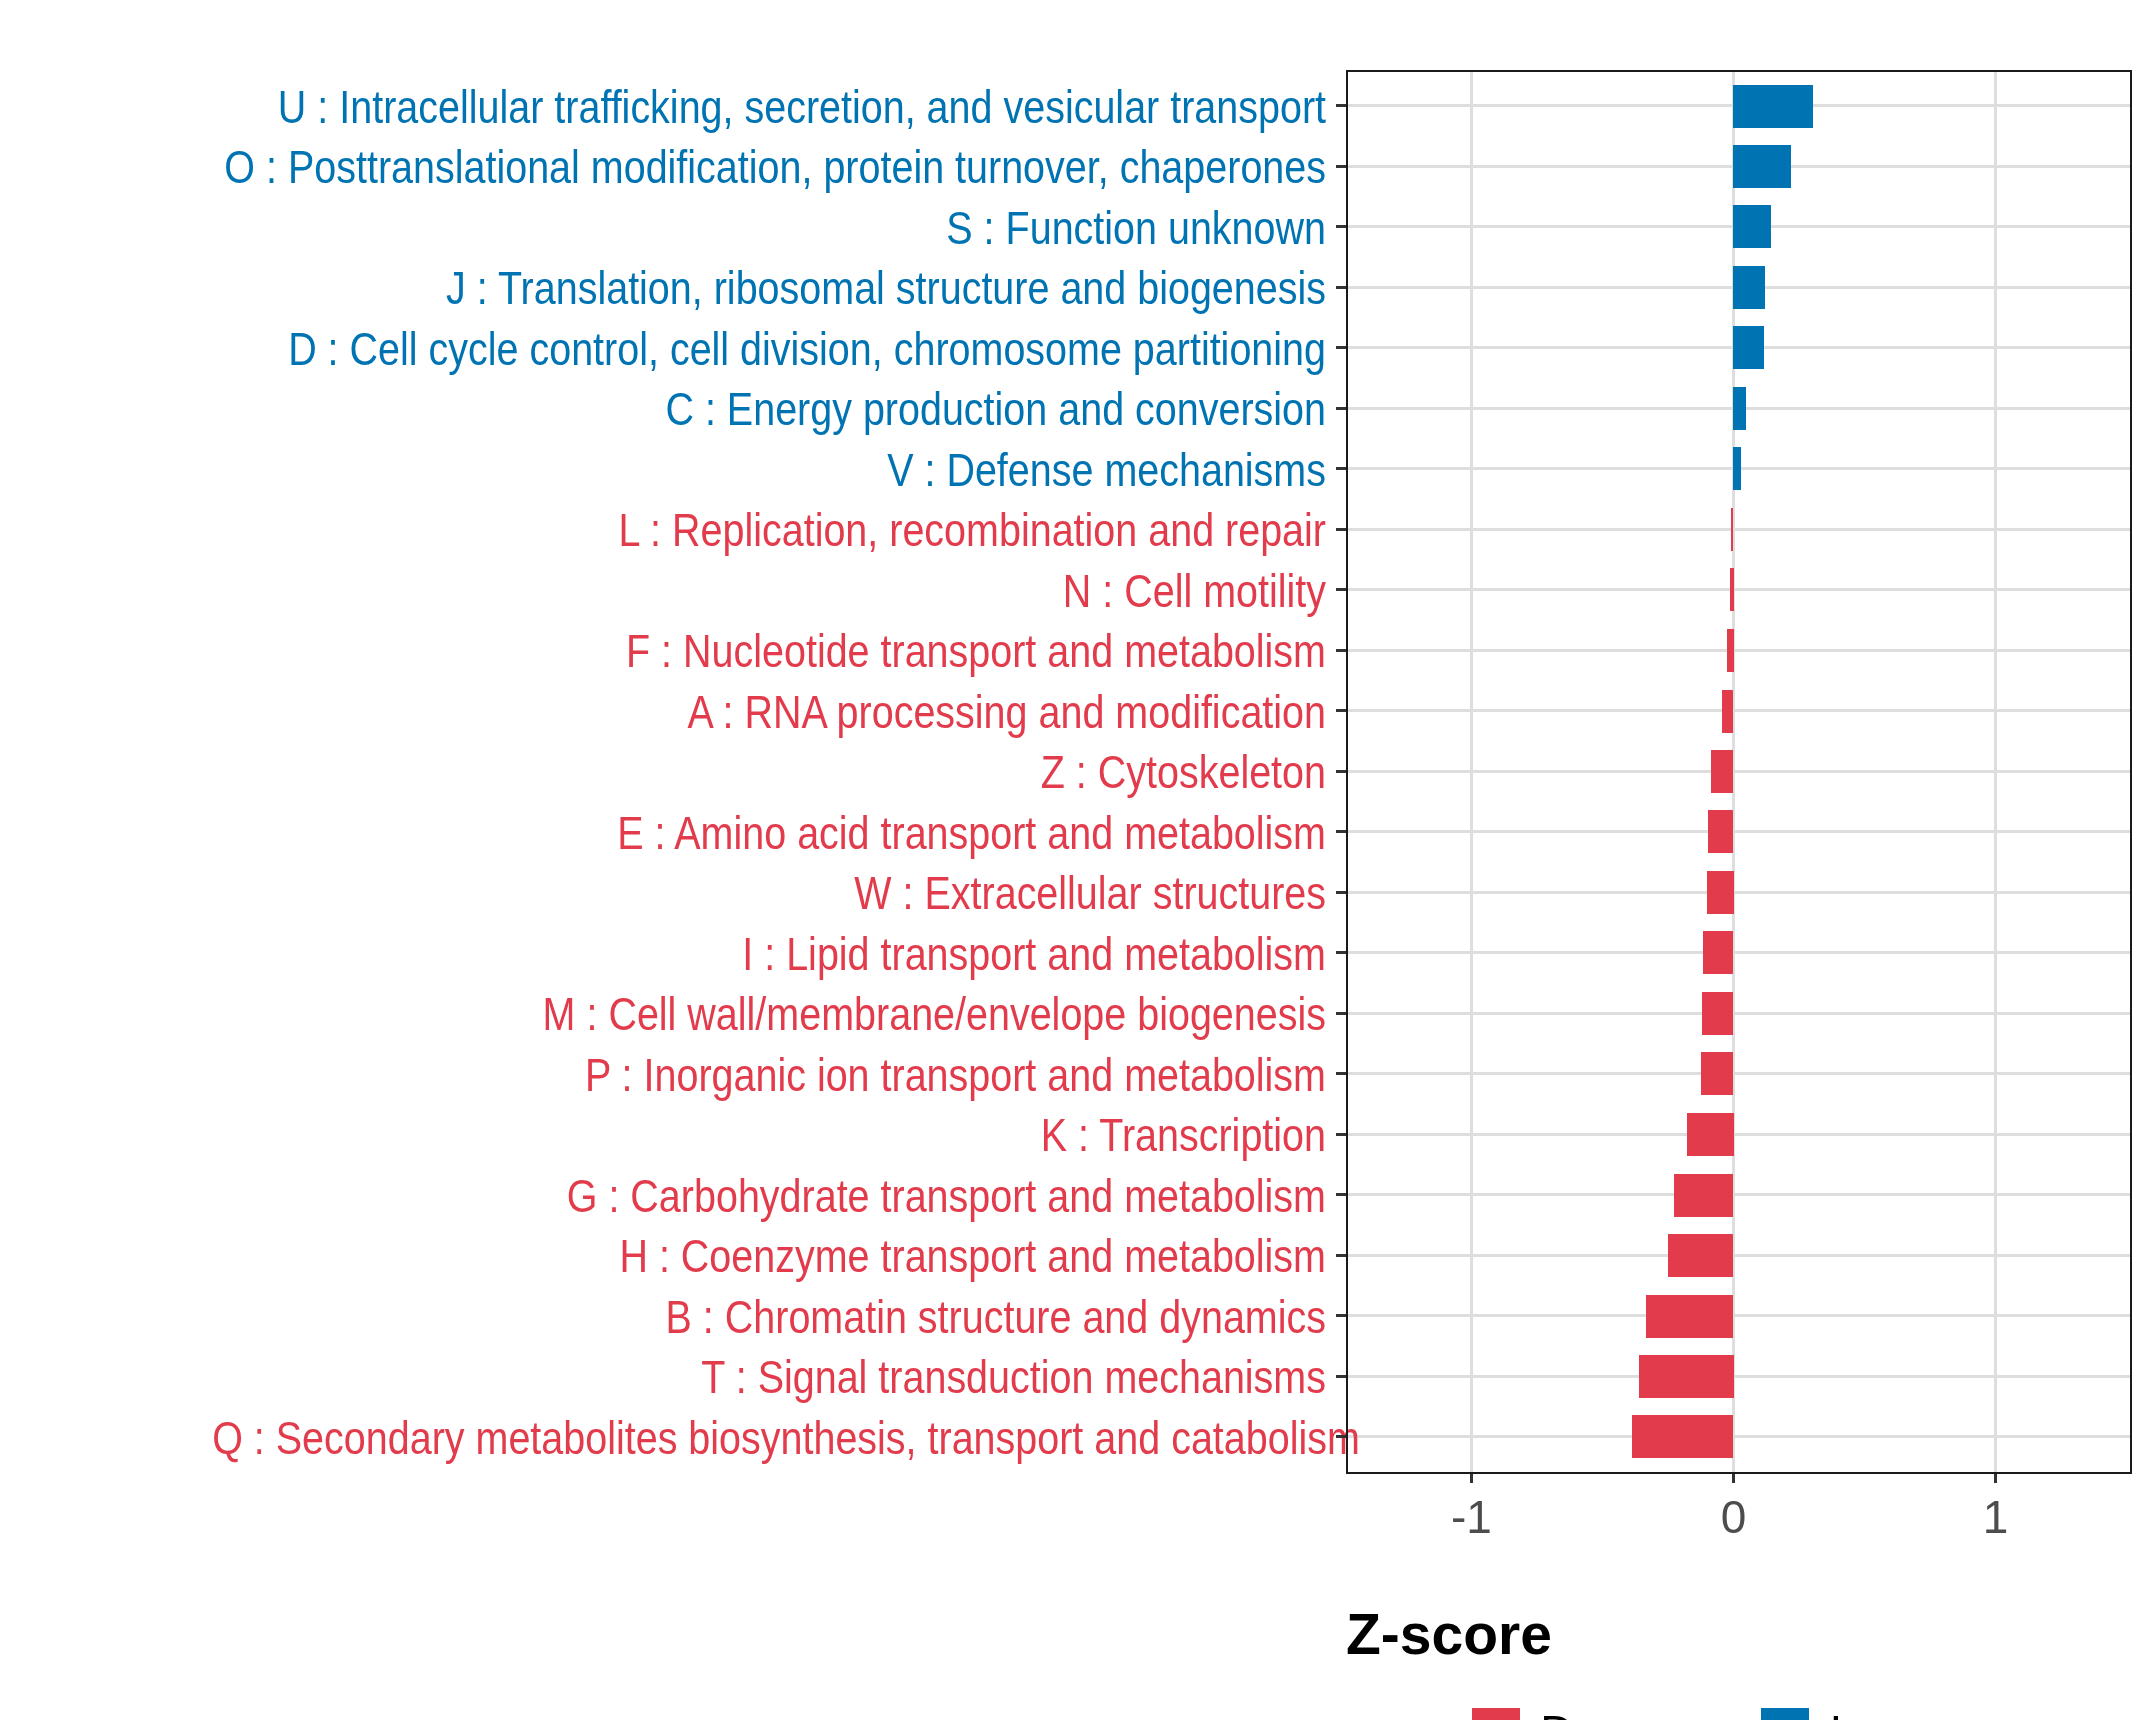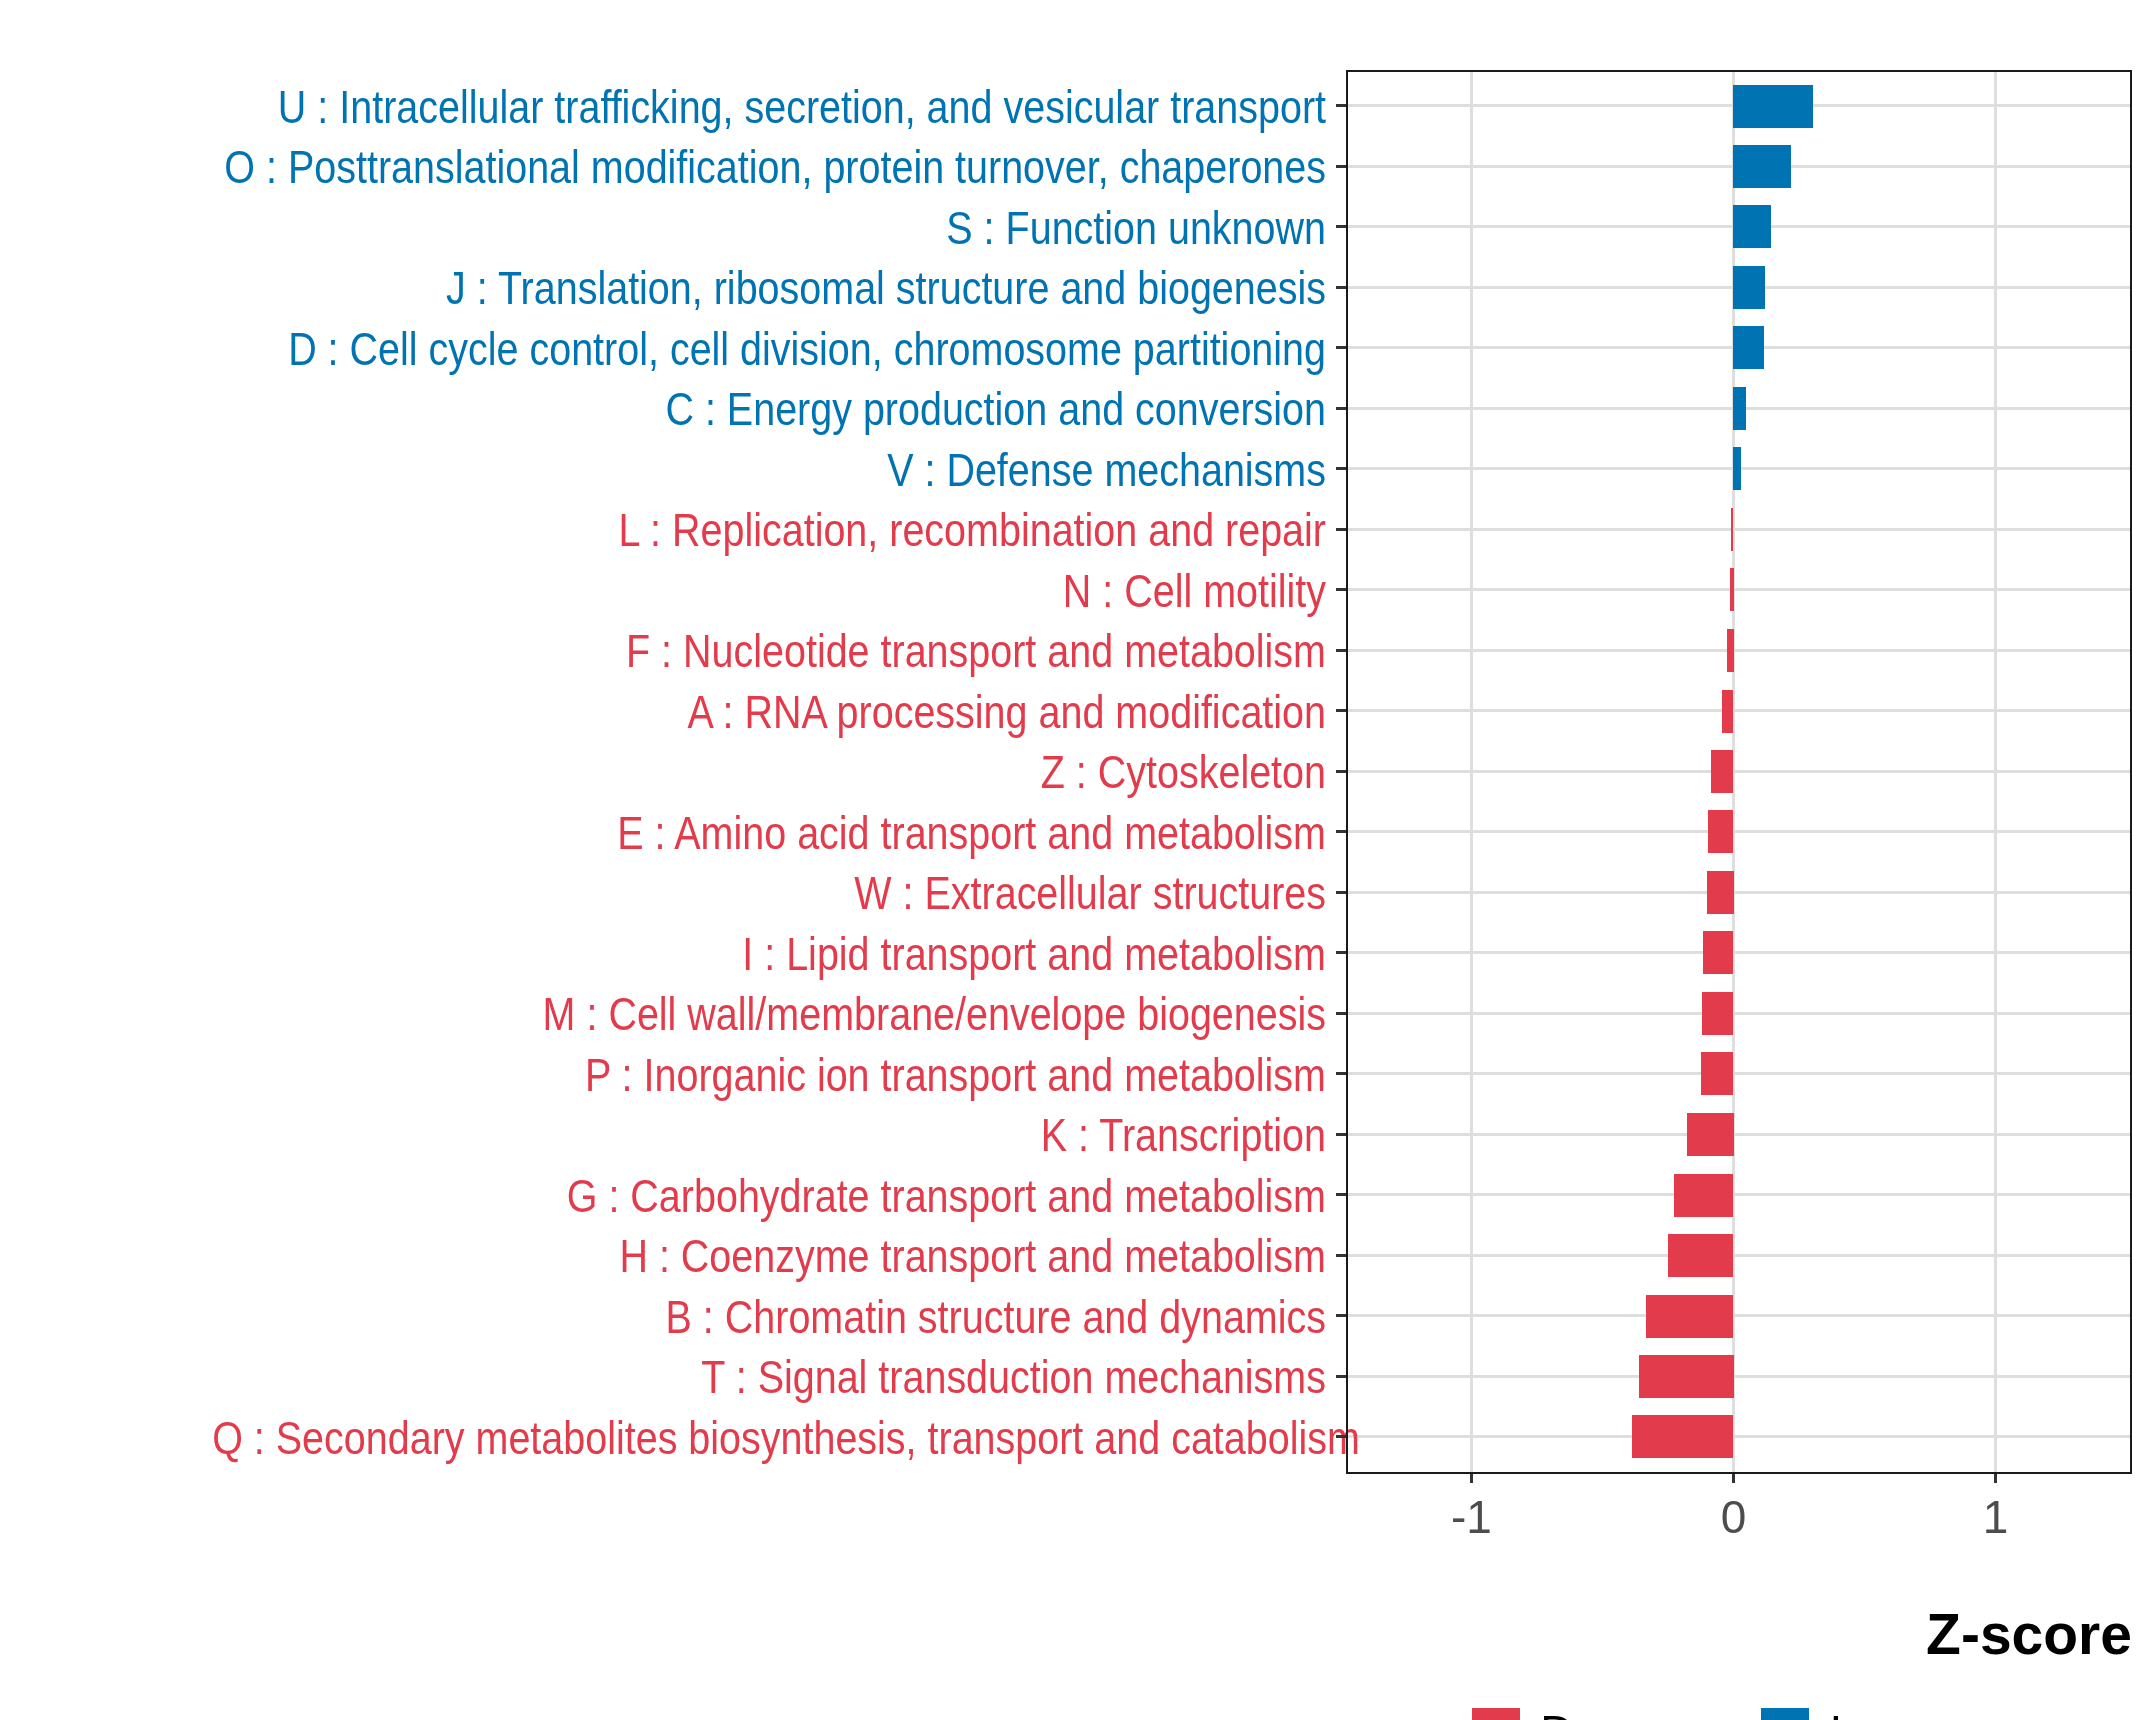--- a/index.html
+++ b/index.html
@@ -44,21 +44,21 @@
   }
   .x-tick-label {
     position: absolute;
     text-align: center;
     font-size: 46px;
     color: #4d4d4d;
     z-index: 2;
   }
   .x-axis-title {
     position: absolute;
-    text-align: right;
+    text-align: left;
     font-size: 57px;
     font-weight: bold;
     color: #000000;
     z-index: 2;
   }
   .legend {
     position: absolute;
     display: flex;
     justify-content: center;
     align-items: center;

